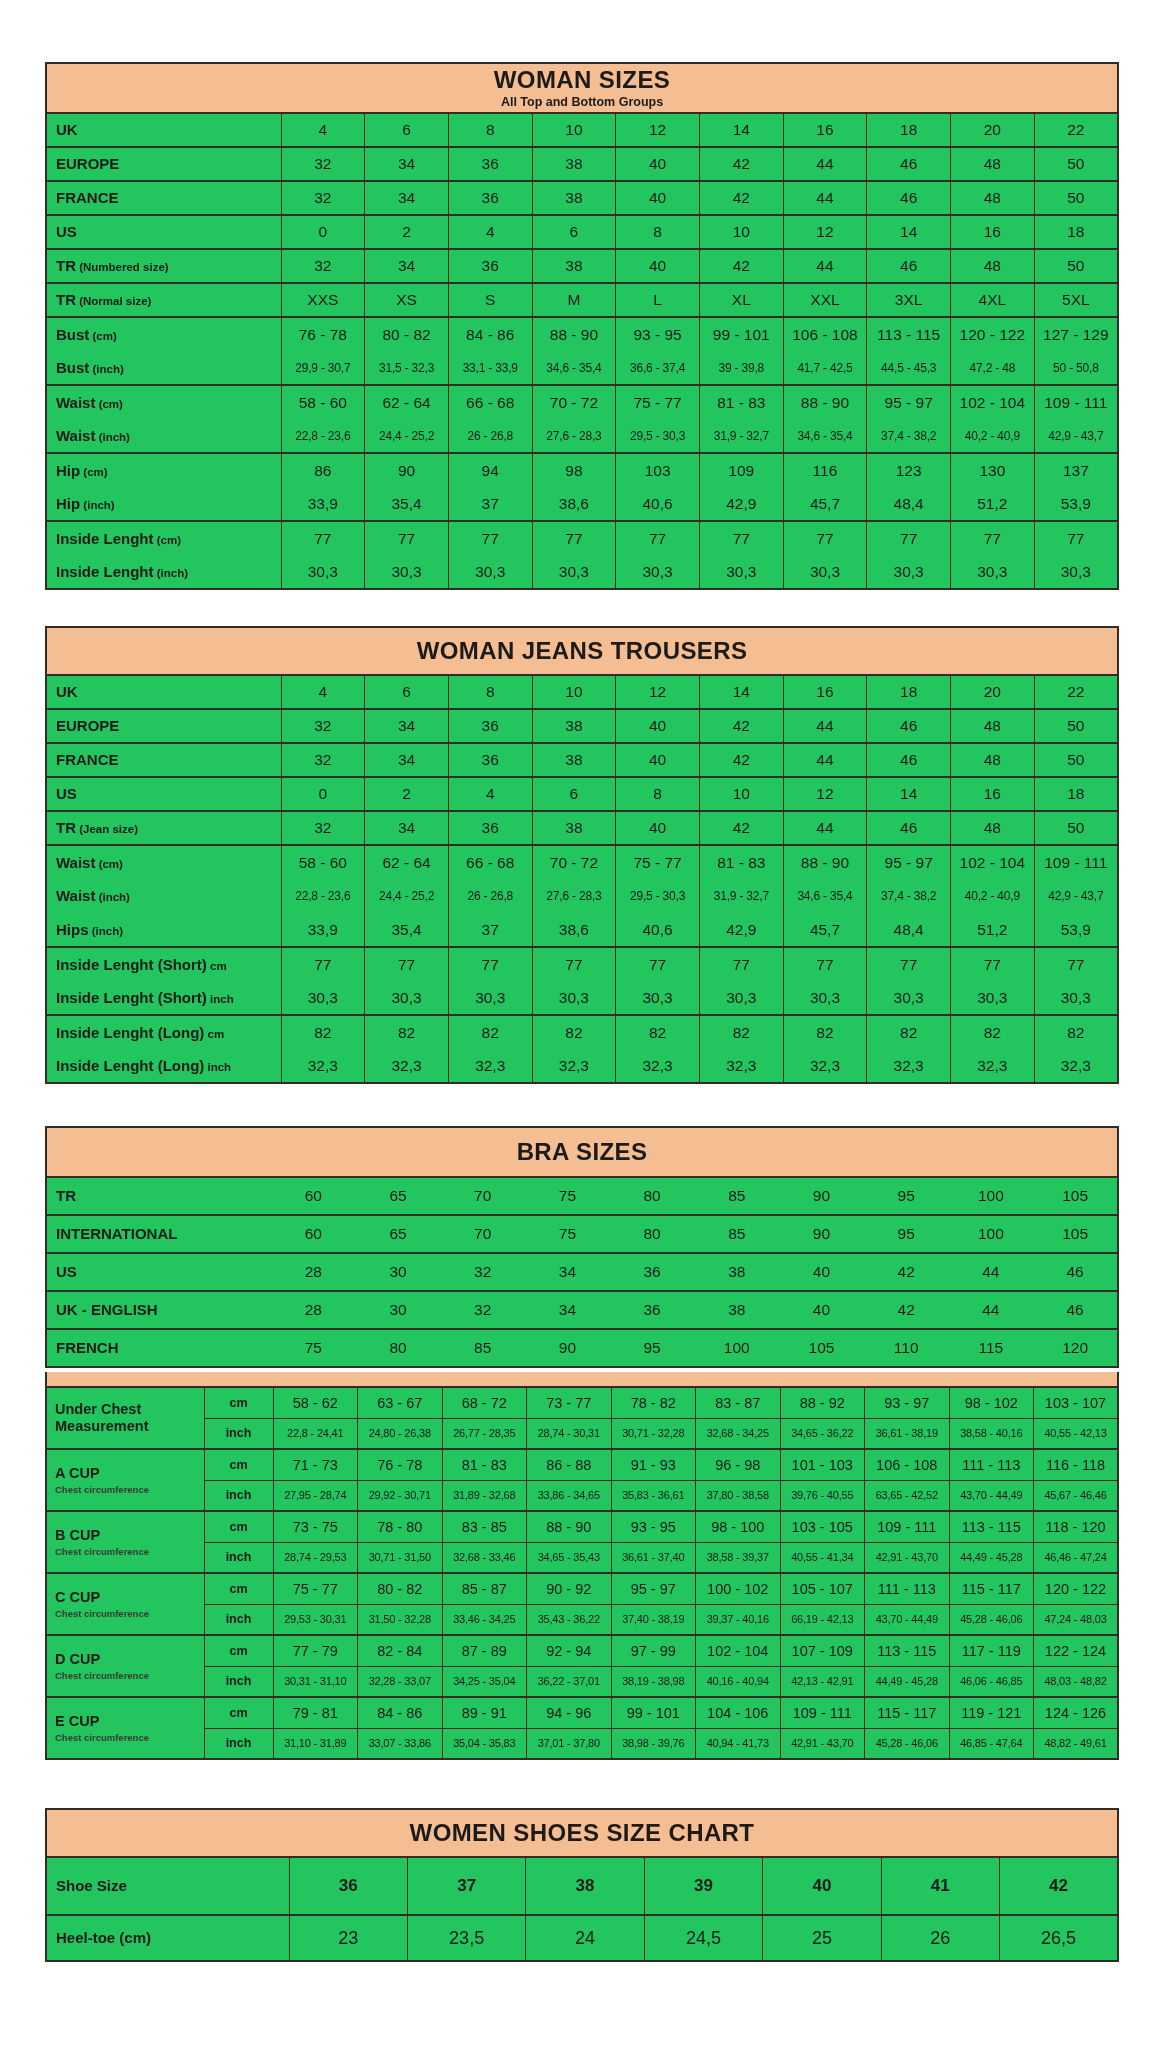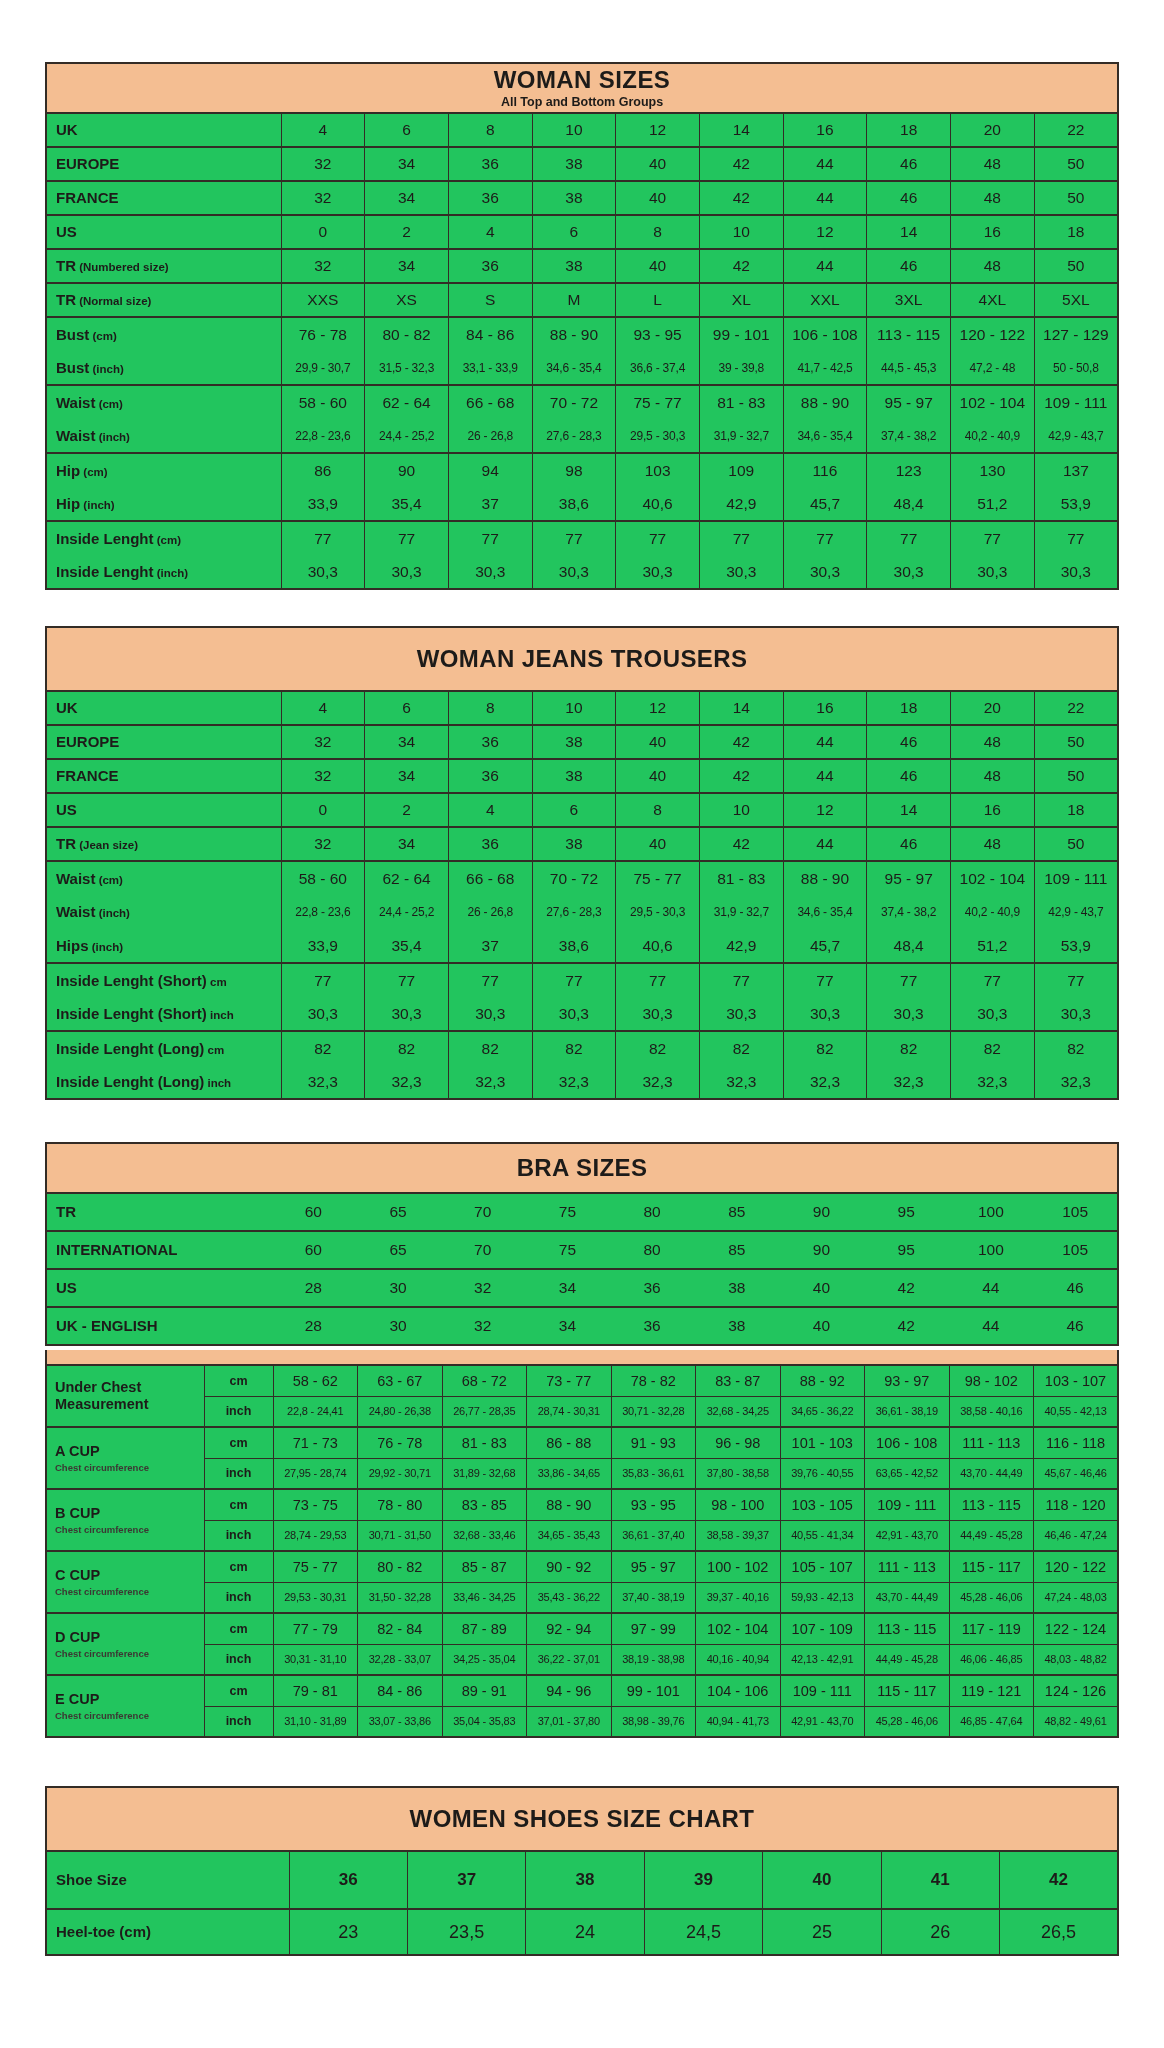--- a/index.html
+++ b/index.html
@@ -25,21 +25,21 @@
   .band{
     background:var(--accent);
     border:2px solid var(--bd);
     border-bottom:0;
     box-sizing:border-box;
     display:flex;flex-direction:column;justify-content:center;align-items:center;
     text-align:center;
   }
   .band-title{font-size:24px;font-weight:bold;letter-spacing:.4px;line-height:1.05;}
   .band-sub{font-size:12.5px;font-weight:bold;margin-top:2px;}
-  .h50{height:50px}.h48{height:64px}
+  .h50{height:50px}.h48{height:48px}
 
   table.tbl{
     width:100%;
     border-collapse:collapse;
     table-layout:fixed;
     border:2px solid var(--bd);
     border-top:0;
     background:#22c55e;
   }
   .tbl td{
@@ -545,20 +545,33 @@
             <td class="val">30</td>
             <td class="val">32</td>
             <td class="val">34</td>
             <td class="val">36</td>
             <td class="val">38</td>
             <td class="val">40</td>
             <td class="val">42</td>
             <td class="val">44</td>
             <td class="val">46</td>
           </tr>
+          <tr class="gstart">
+            <td class="lbl"><span class="lmain">FRENCH</span></td>
+            <td class="val">75</td>
+            <td class="val">80</td>
+            <td class="val">85</td>
+            <td class="val">90</td>
+            <td class="val">95</td>
+            <td class="val">100</td>
+            <td class="val">105</td>
+            <td class="val">110</td>
+            <td class="val">115</td>
+            <td class="val">120</td>
+          </tr>
         </tbody>
       </table>
     <div class="strip"></div>
     <table class="tbl t3b" id="t-bra-cups">
         <colgroup>
           <col style="width: 158px;">
           <col style="width: 69px;">
           <col>
           <col>
           <col>
@@ -678,21 +691,21 @@
             <td class="val">120 - 122</td>
           </tr>
           <tr class="inner">
             <td class="unit">inch</td>
             <td class="val sm">29,53 - 30,31</td>
             <td class="val sm">31,50 - 32,28</td>
             <td class="val sm">33,46 - 34,25</td>
             <td class="val sm">35,43 - 36,22</td>
             <td class="val sm">37,40 - 38,19</td>
             <td class="val sm">39,37 - 40,16</td>
-            <td class="val sm">59,93 - 42,13</td>
+            <td class="val sm">66,19 - 42,13</td>
             <td class="val sm">43,70 - 44,49</td>
             <td class="val sm">45,28 - 46,06</td>
             <td class="val sm">47,24 - 48,03</td>
           </tr>
           <tr class="gstart">
             <td class="glbl" rowspan="2">
               <span class="gmain">D CUP</span>
               <span class="gsub">Chest circumference</span>
             </td>
             <td class="unit">cm</td>

